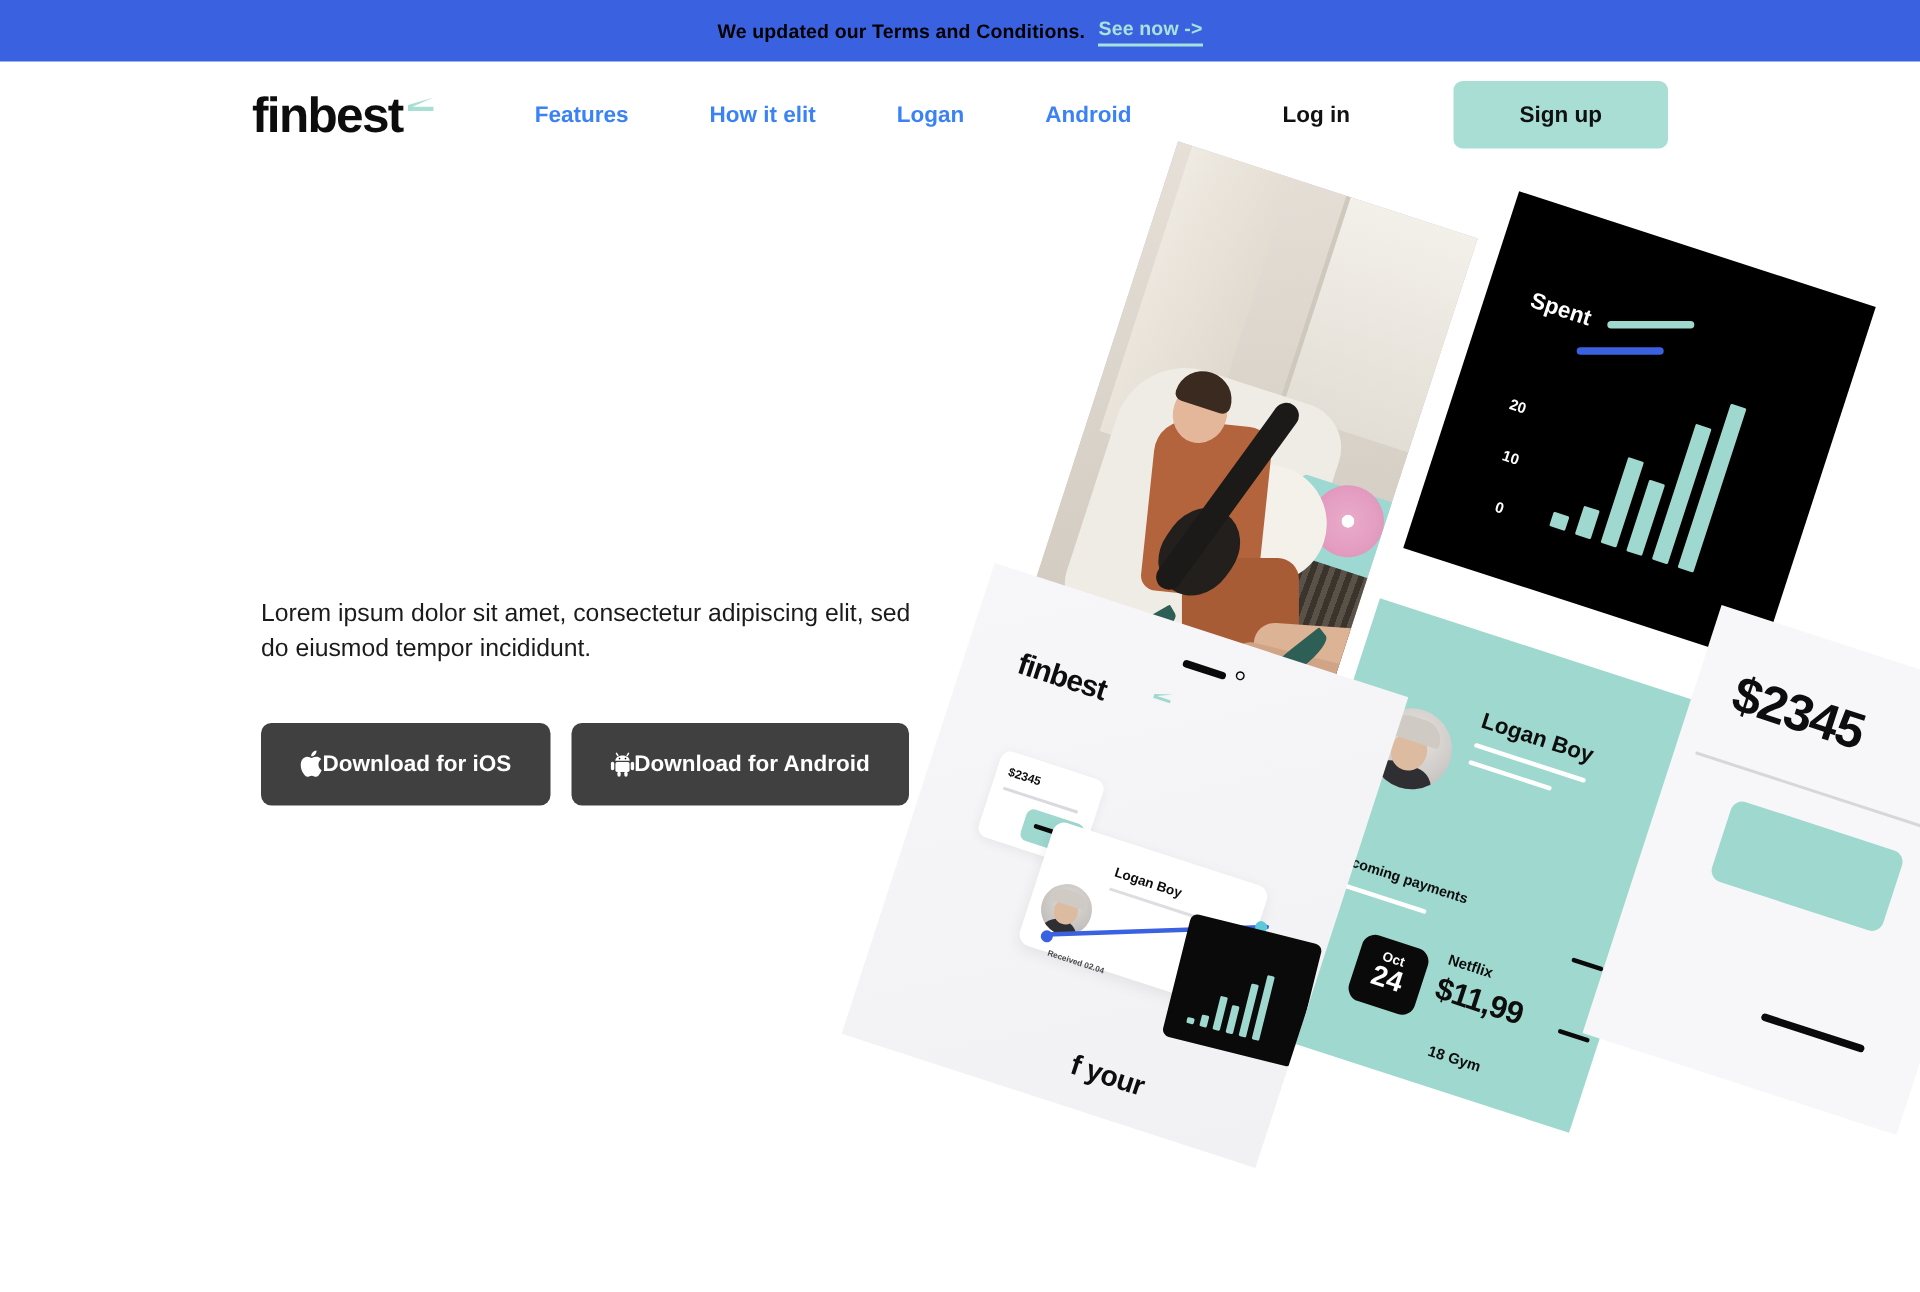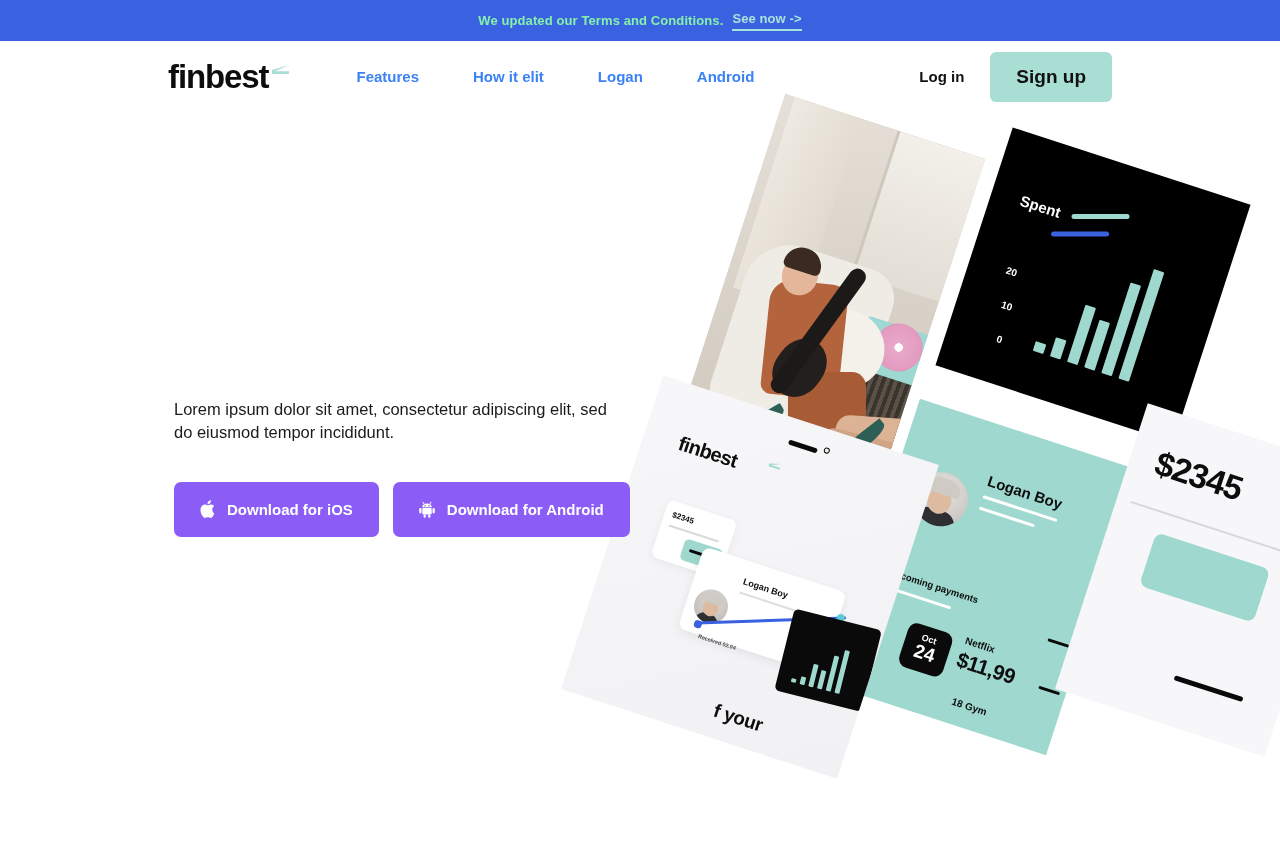--- a/index.html
+++ b/index.html
@@ -17,21 +17,21 @@
   .banner {
     height: 41px;
     background: #3a62e0;
     display: flex;
     align-items: center;
     justify-content: center;
     gap: 9px;
     font-size: 13px;
     letter-spacing: .1px;
   }
-  .banner-text { color: #86efac; font-weight: 700; }
+  .banner-text { color: #000000; font-weight: 700; }
   .banner-link {
     color: #a9e2da;
     font-weight: 700;
     text-decoration: none;
     border-bottom: 2px solid #a9e2da;
     padding-bottom: 3px;
     cursor: pointer;
   }
 
   
@@ -82,25 +82,26 @@
     color: #111111;
     text-decoration: none;
     padding: 10px 14px;
     cursor: pointer;
   }
   .signup-btn {
     background: #a9ded5;
     border: none;
     border-radius: 6px;
     font-family: inherit;
-    font-size: 19px;
+    font-size: 15px;
     font-weight: 700;
     color: #111111;
-    padding: 14px 26px;
+    padding: 14px 44px;
     cursor: pointer;
+    margin-left: 43px;
   }
 
   
   .hero {
     position: relative;
     height: 749px;
   }
   .hero-copy {
     position: absolute;
     left: 174px;
@@ -123,28 +124,27 @@
     line-height: 1.42;
     color: #1b1b1b;
     max-width: 455px;
   }
   .cta-row {
     margin-top: 37px;
     display: flex;
     gap: 14px;
   }
   .cta-btn {
-    background: #8b5cf6;
+    background: #404040;
     border: none;
     border-radius: 7px;
     height: 55px;
     padding: 0 26px;
     display: inline-flex;
     align-items: center;
-    gap: 12px;
     color: #ffffff;
     font-family: inherit;
     font-size: 15px;
     font-weight: 700;
     cursor: pointer;
     justify-content: space-between;
   }
   .cta-btn svg { display: block; }
 
   

